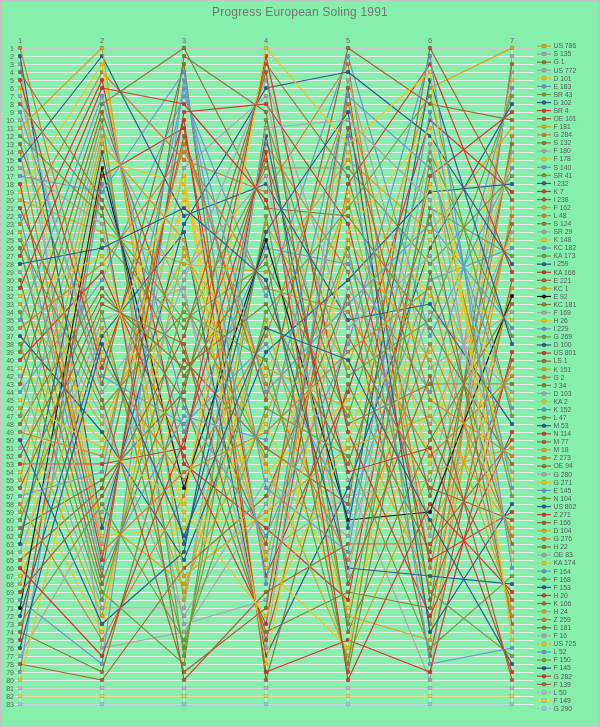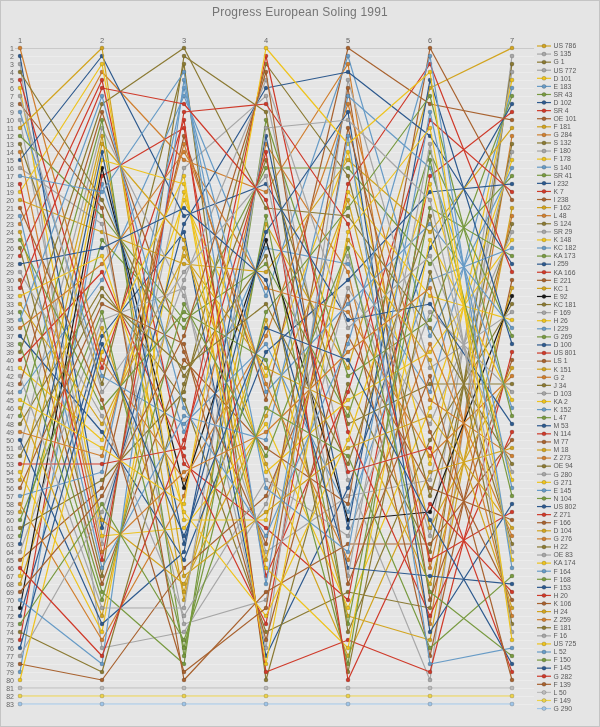--- a/index.html
+++ b/index.html
@@ -1,17 +1,17 @@
 <!DOCTYPE html>
 <html><head>
 <meta charset="utf-8">
 <style>
   html,body{margin:0;padding:0;background:#fff;}
   .page{
-    width:598px;height:725px;border:1px solid #c4c4c4;background:#e5e5e5;
+    width:598px;height:725px;border:1px solid #c4c4c4;background:#86efac;
     position:relative;overflow:hidden;
     font-family:"Liberation Sans", sans-serif;
   }
   .chart-title{
     position:absolute;top:4px;left:0;width:100%;text-align:center;
     font-size:12px;color:#757575;letter-spacing:.2px;
   }
   svg{position:absolute;top:0;left:0;}
   text{font-family:"Liberation Sans", sans-serif;}
 </style>

